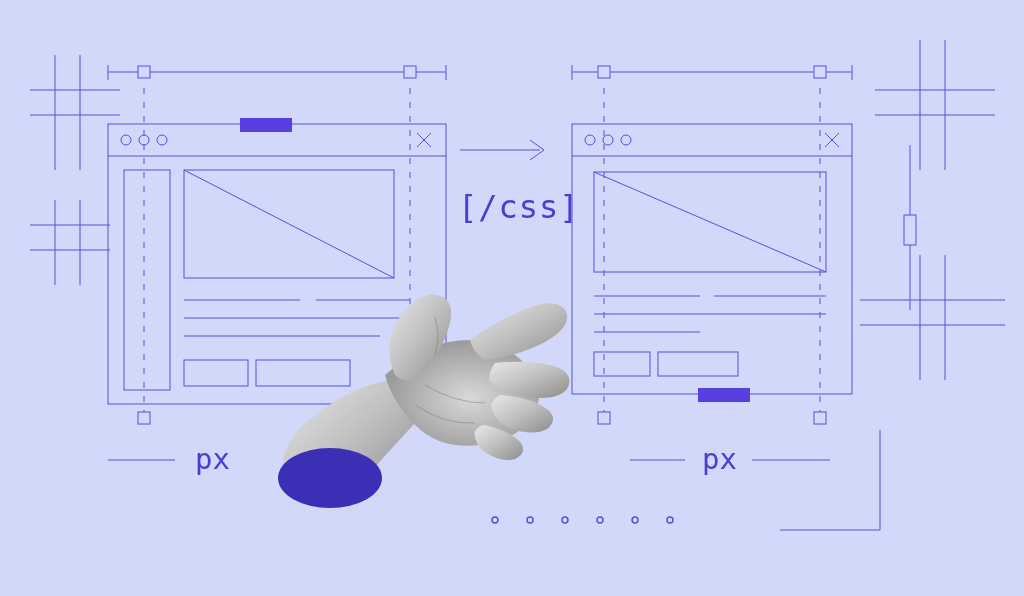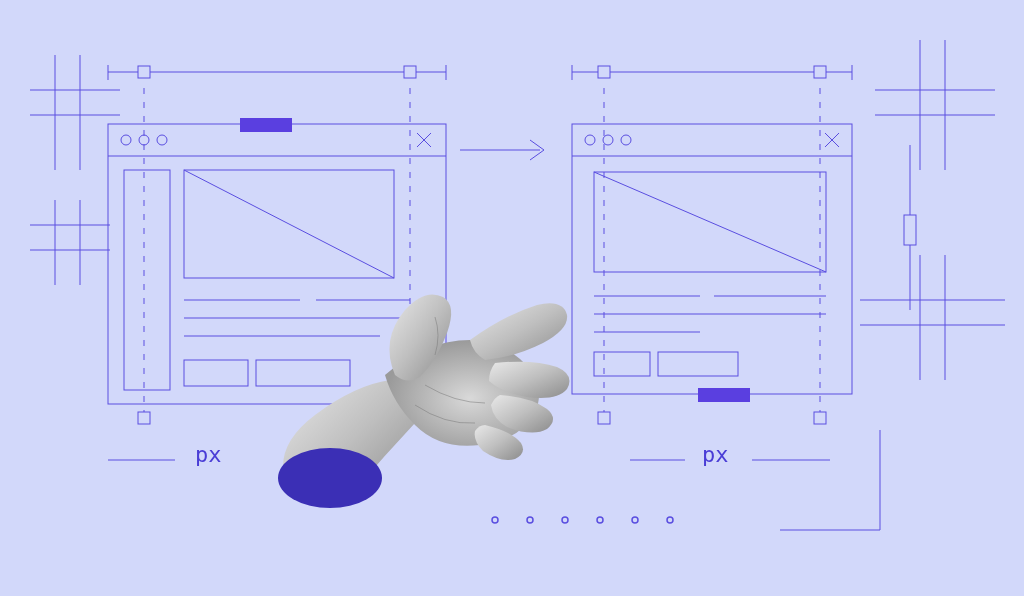--- a/index.html
+++ b/index.html
@@ -18,21 +18,21 @@
   .css-label {
     position: absolute;
     left: 458px; top: 188px;
     font-size: 32px;
     color: #4a3dd6;
     letter-spacing: 1px;
     font-family: "Menlo", "Consolas", monospace;
   }
   .px-label {
     position: absolute;
-    font-size: 22px;
+    font-size: 29px;
     color: #4a3dd6;
     font-family: "Menlo", "Consolas", monospace;
   }
   .hand {
     position: absolute;
     left: 275px; top: 285px;
     width: 295px; height: 230px;
     pointer-events: none;
   }
 </style>
@@ -179,20 +179,21 @@
     <g fill="none" stroke="#5a4ee0" stroke-width="1.5">
       <circle cx="495" cy="520" r="3"></circle>
       <circle cx="530" cy="520" r="3"></circle>
       <circle cx="565" cy="520" r="3"></circle>
       <circle cx="600" cy="520" r="3"></circle>
       <circle cx="635" cy="520" r="3"></circle>
       <circle cx="670" cy="520" r="3"></circle>
     </g>
   </svg>
 
+  <div class="css-label">[/css]</div>
   <div class="px-label" style="left:195px; top:442px;">px</div>
   <div class="px-label" style="left:702px; top:442px;">px</div>
 
   <div class="hand">
     <svg viewBox="0 0 295 230" width="295" height="230">
       <defs>
         <linearGradient id="skin" x1="0" y1="0" x2="1" y2="1">
           <stop offset="0" stop-color="#e8e8e8"></stop>
           <stop offset="0.5" stop-color="#bfbfbf"></stop>
           <stop offset="1" stop-color="#8c8c8c"></stop>

